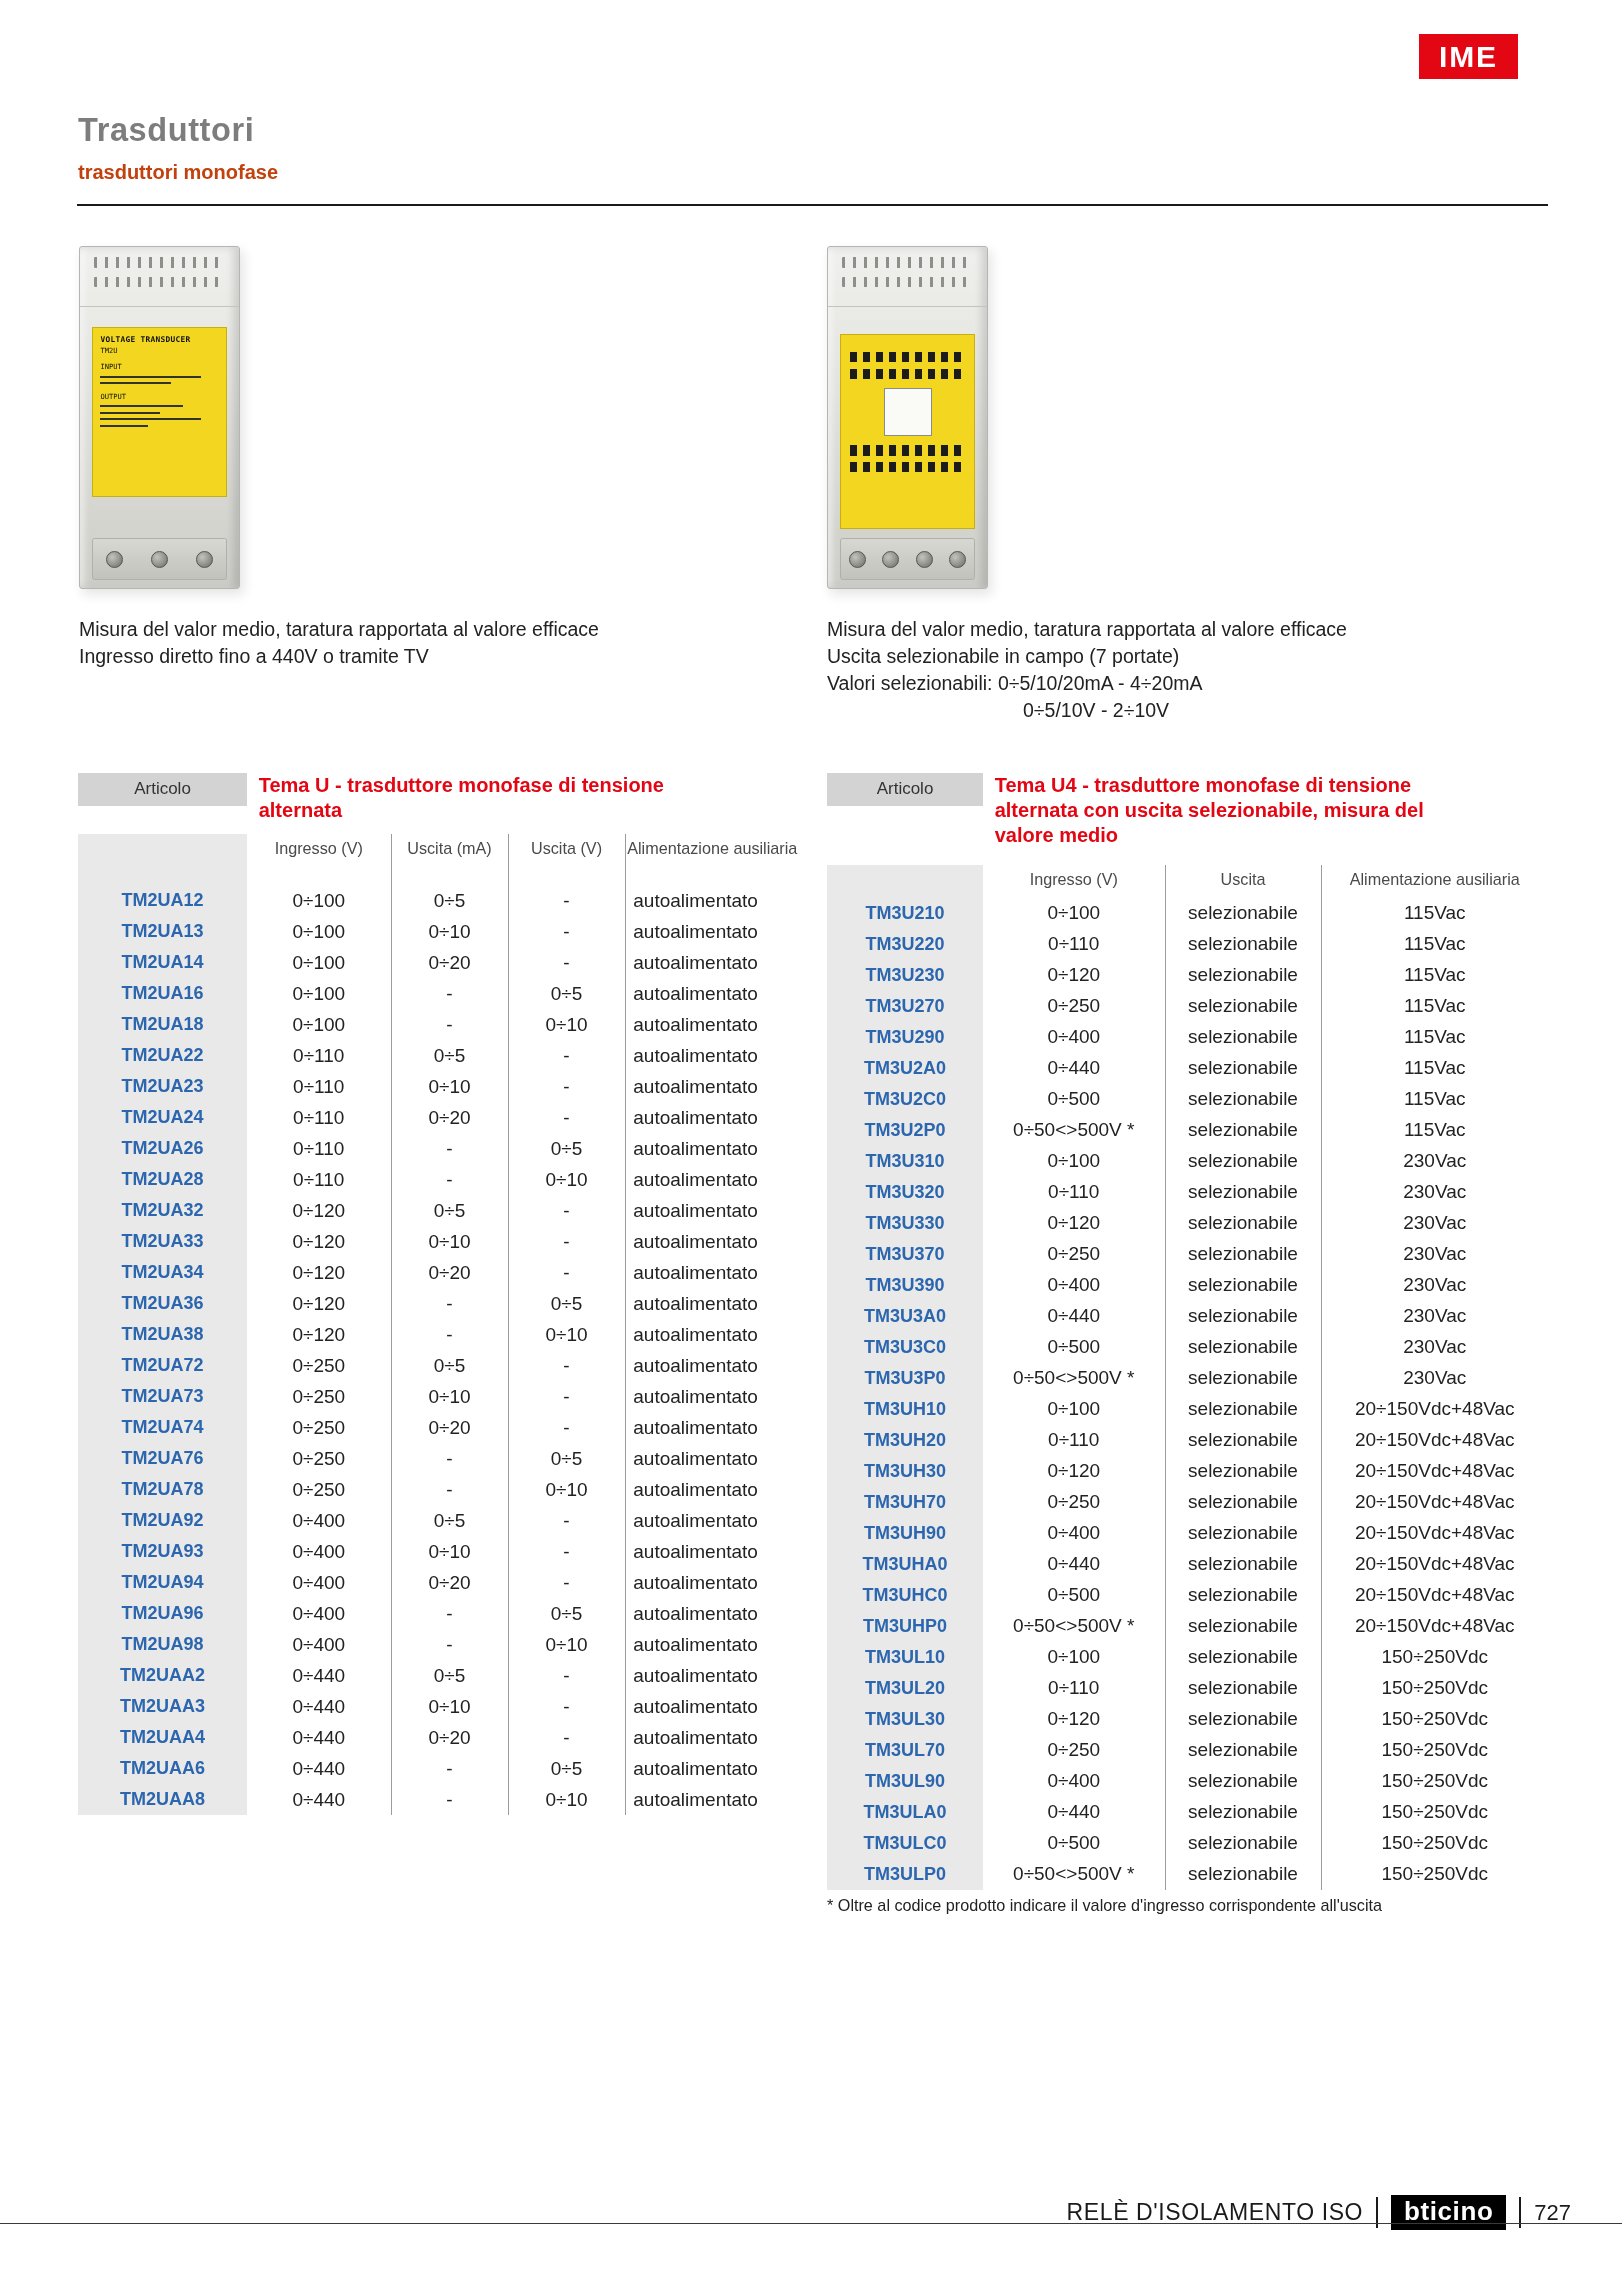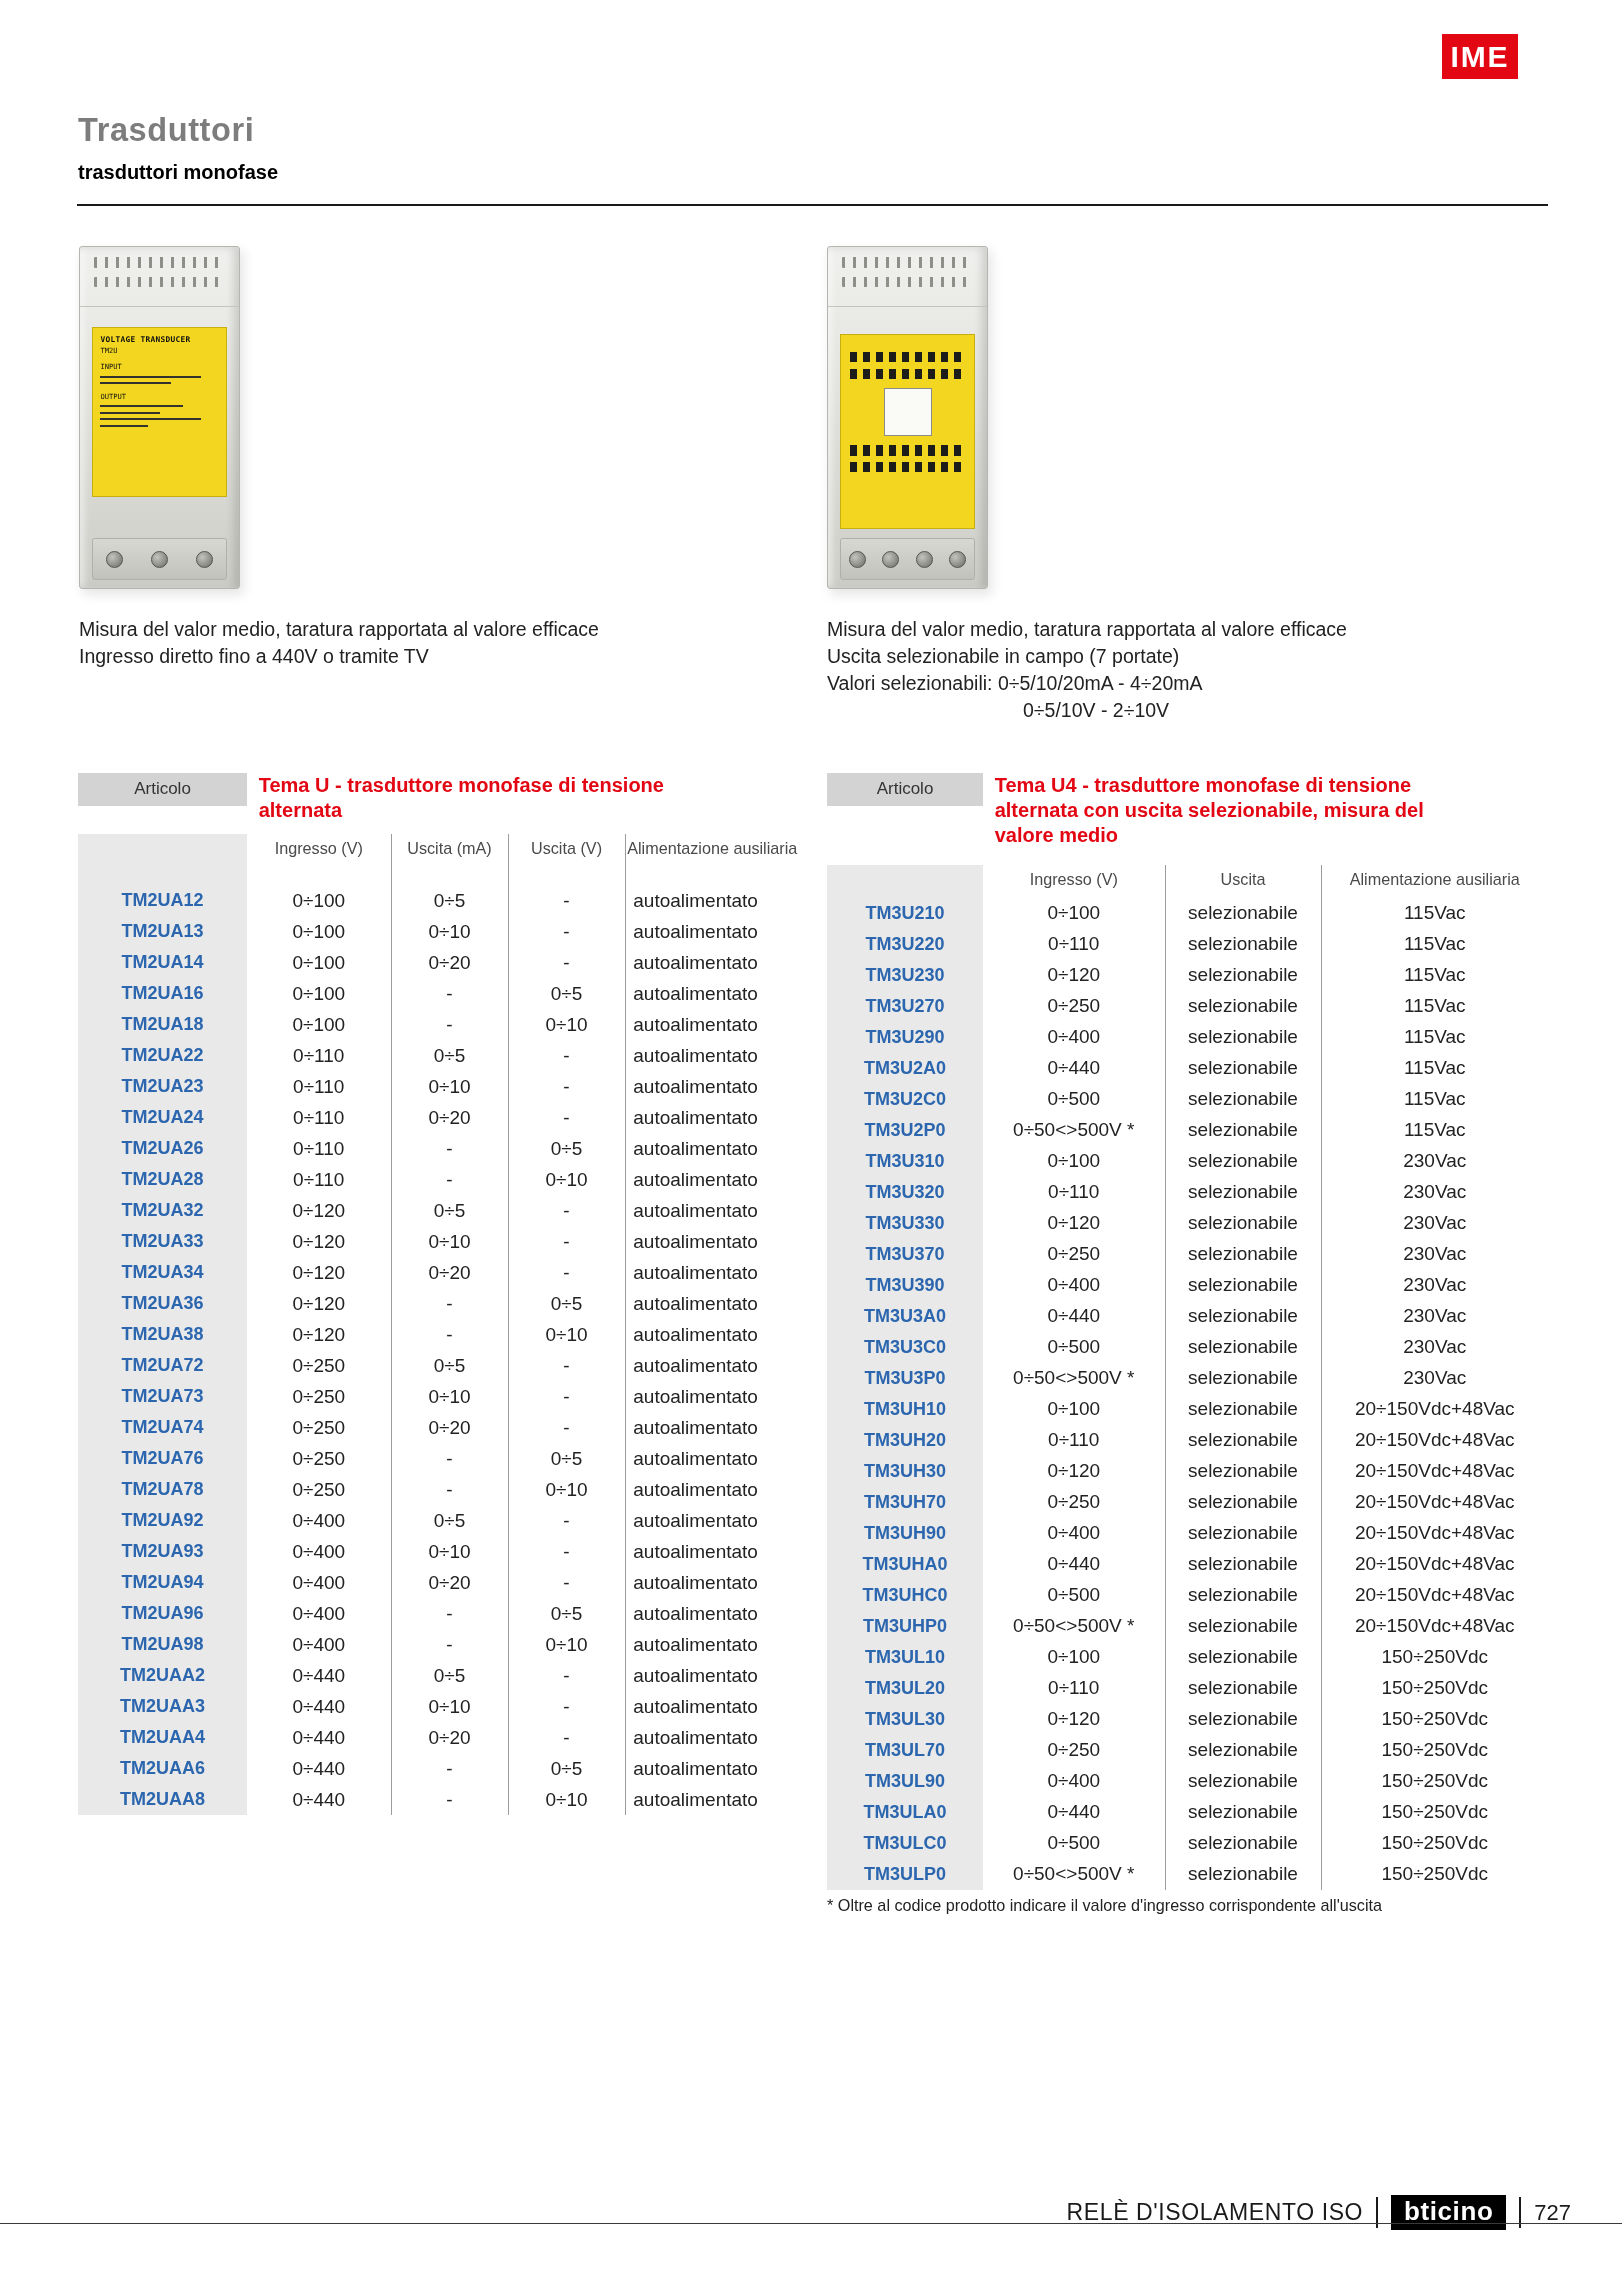--- a/index.html
+++ b/index.html
@@ -12,32 +12,32 @@
     position: relative;
     width: 1623px;
     height: 2295px;
     background: #ffffff;
     overflow: hidden;
   }
 
   
   .brand-logo {
     position: absolute; right: 105px; top: 34px;
-    width: 76px; height: 45px;
+    width: 99px; height: 45px;
     background: #e30613; color: #fff;
     display: flex; align-items: center; justify-content: center;
     font-weight: bold; font-size: 30px; letter-spacing: 1.9px;
   }
   .page-title {
     position: absolute; left: 78px; top: 112px;
     font-size: 32.5px; font-weight: bold; color: #7d7d7d; letter-spacing: 0.6px;
   }
   .page-subtitle {
     position: absolute; left: 78px; top: 161px;
-    font-size: 20px; font-weight: bold; color: #000000; text-align: center;
+    font-size: 20px; font-weight: bold; color: #c2410c; text-align: center;
   }
   .rule-top {
     position: absolute; left: 77px; right: 75px; top: 204px;
     height: 1.9px; background: #1a1a1a;
   }
 
   
   .photo {
     position: absolute; top: 246px; width: 161px; height: 343px;
     border-radius: 3px;

